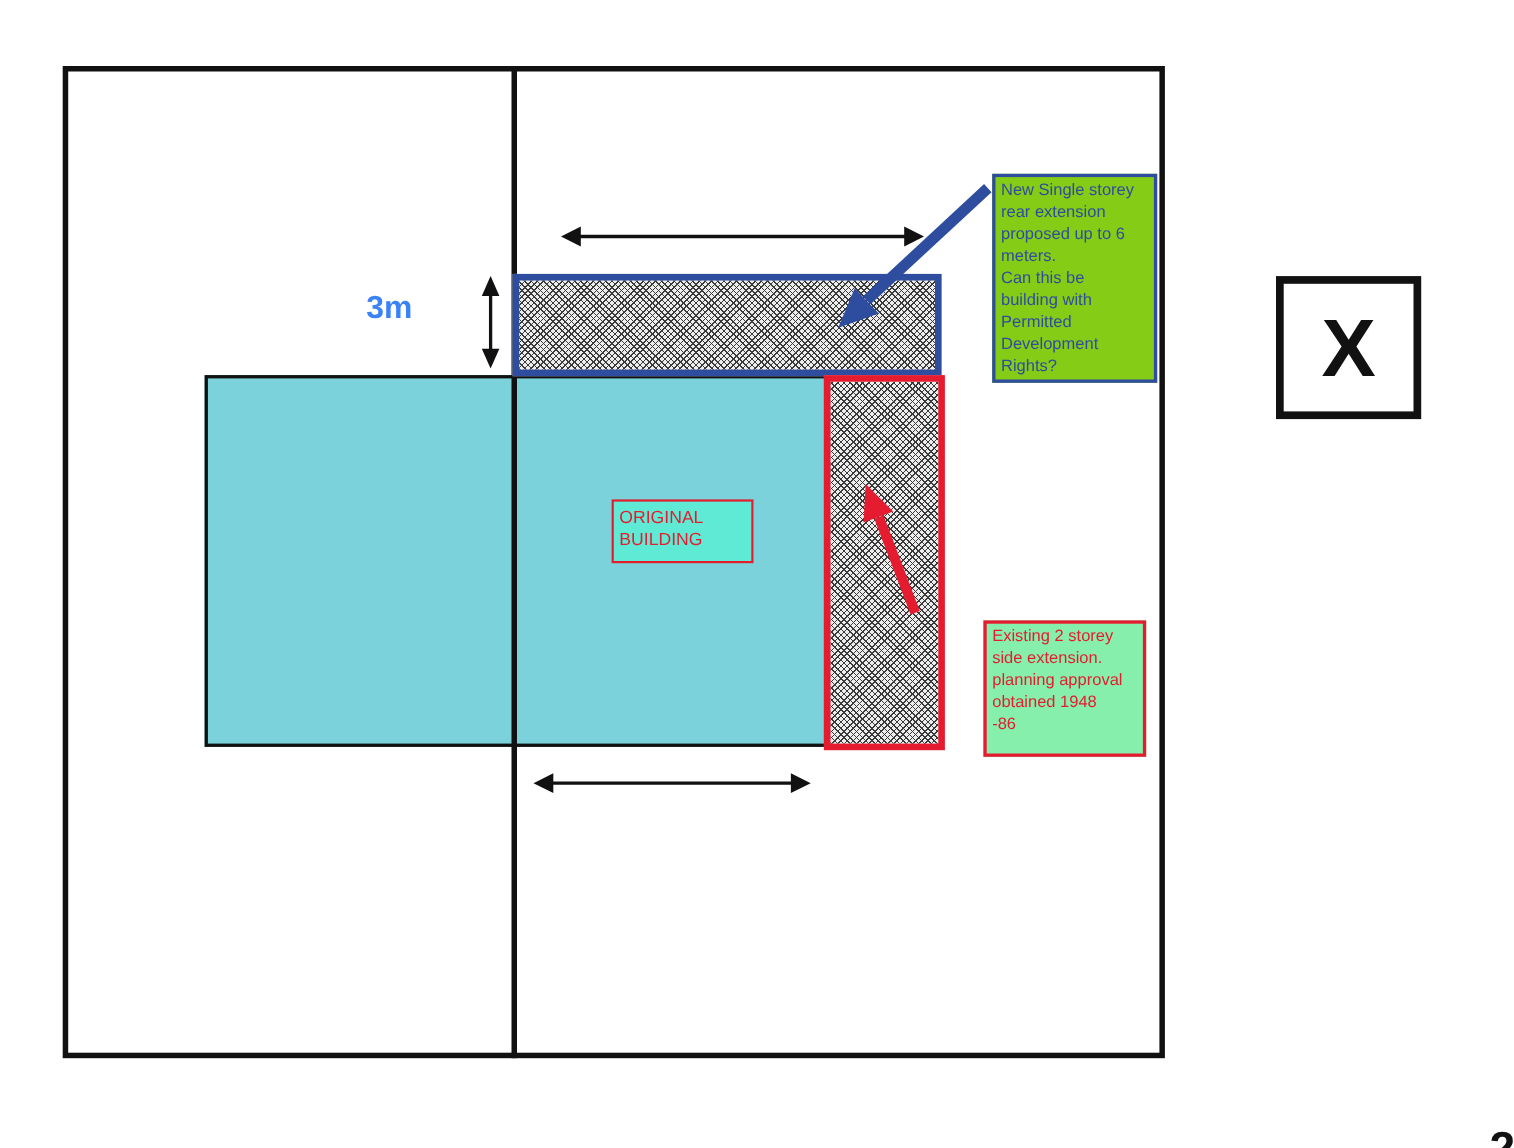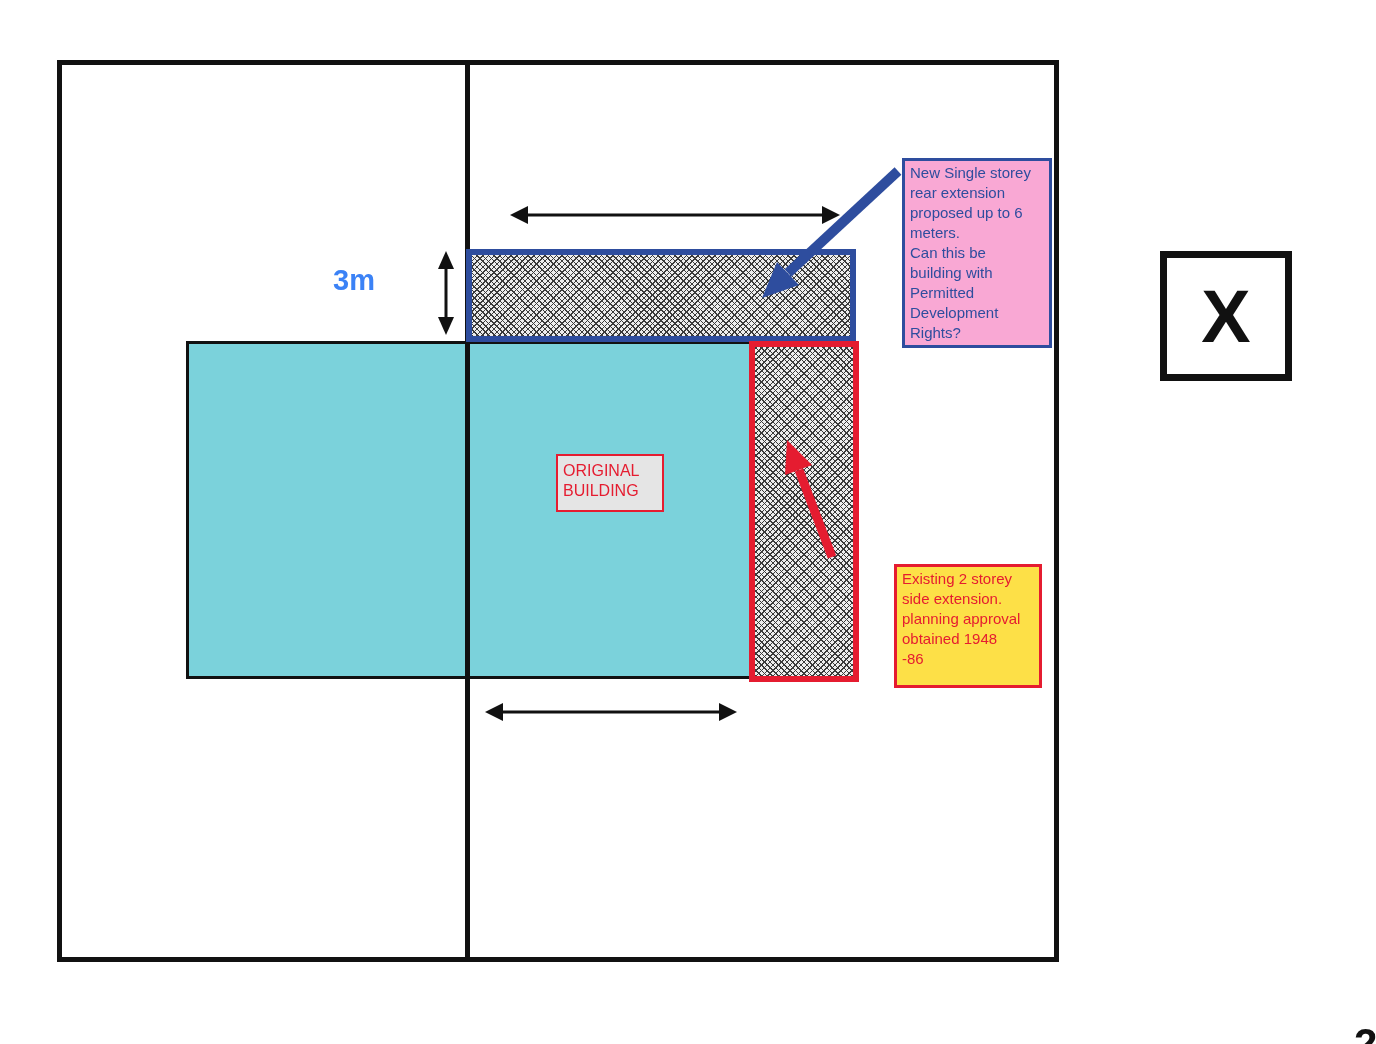--- a/index.html
+++ b/index.html
@@ -51,41 +51,41 @@
     left: 186px; top: 341px; width: 566px; height: 338px;
     background: #7bd2db;
     border: 3px solid #111111;
   }
   .red-rect {
     left: 749px; top: 341px; width: 110px; height: 341px;
     border: 6px solid #e51c30;
   }
 
   .orig-label-box {
-    left: 556px; top: 454px; width: 108px; height: 58px;
-    background: #e5e5e5;
+    left: 556px; top: 454px; width: 129px; height: 58px;
+    background: #5eead4;
     border: 2px solid #e51c30;
     color: #e51c30;
     font-size: 16px; line-height: 20px;
     padding: 5px 5px;
     white-space: pre-line;
   }
 
   .blue-note {
     left: 902px; top: 158px; width: 150px; height: 190px;
-    background: #f9a8d4;
+    background: #84cc16;
     border: 3px solid #2e4d9e;
     color: #2e4d9e;
     font-size: 15px; line-height: 20px;
     padding: 2px 5px;
     white-space: pre-line;
   }
   .red-note {
     left: 894px; top: 564px; width: 148px; height: 124px;
-    background: #fde047;
+    background: #86efac;
     border: 3px solid #e51c30;
     color: #e51c30;
     font-size: 15px; line-height: 20px;
     padding: 2px 5px;
     white-space: pre-line;
   }
 
   .bottom-label {
     left: 549px; top: 748px;
     font-size: 27px; line-height: 33px; color: #111111;

